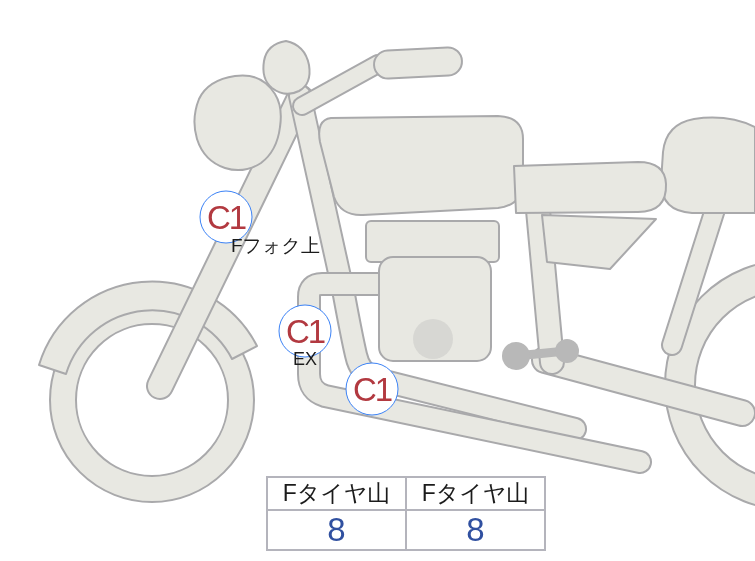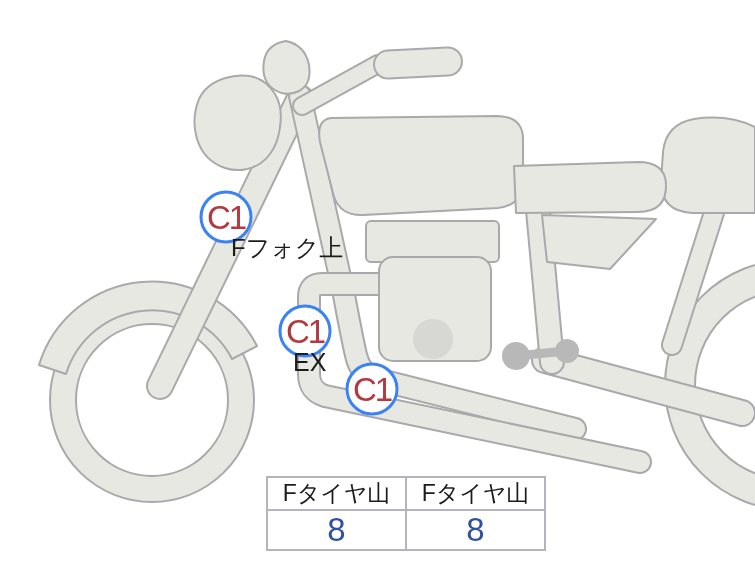--- a/index.html
+++ b/index.html
@@ -9,27 +9,27 @@
   }
   .stage svg { position:absolute; left:0; top:0; }
 
   
   .to { fill:none; stroke:#a9a9ab; stroke-linecap:round; stroke-linejoin:round; }
   .ti { fill:none; stroke:#e8e8e2; stroke-linecap:round; stroke-linejoin:round; }
   .body { fill:#e8e8e2; stroke:#a9a9ab; stroke-width:2; stroke-linejoin:round; }
 
   .marker {
     position:absolute; width:53px; height:53px; border-radius:50%;
-    background:#ffffff; border:3px solid #3b82f6; box-sizing:border-box;
+    background:#ffffff; border:1px solid #3b82f6; box-sizing:border-box;
     display:flex; align-items:center; justify-content:center;
     transform:translate(-50%,-50%);
     color:#b23940; font-size:33px; letter-spacing:-2px; line-height:1;
   }
   .part-label {
-    position:absolute; color:#1b1b1b; font-size:24px; line-height:1;
+    position:absolute; color:#1b1b1b; font-size:19px; line-height:1;
     white-space:nowrap;
   }
   .tire-table {
     position:absolute; left:266px; top:476px; border-collapse:collapse;
     background:#ffffff; border:2px solid #75757d; table-layout:fixed;
   }
   .tire-table th, .tire-table td {
     border:2px solid #b4b4bc; text-align:center; padding:0;
   }
   .tire-table th {
@@ -122,21 +122,21 @@
   </svg>
 
   <div class="marker" style="left:226px; top:217px;">
     <span>C1</span>
   </div>
   <div class="part-label" style="left:231px; top:236px;">Fフォク上</div>
 
   <div class="marker" style="left:305px; top:331px;">
     <span>C1</span>
   </div>
-  <div class="part-label" style="left:293px; top:350px; font-size:25px;">EX</div>
+  <div class="part-label" style="left:293px; top:350px; font-size:18px;">EX</div>
 
   <div class="marker" style="left:372px; top:389px;">
     <span>C1</span>
   </div>
 
   <table class="tire-table">
     <tbody>
       <tr>
         <th>Fタイヤ山</th>
         <th>Fタイヤ山</th>

